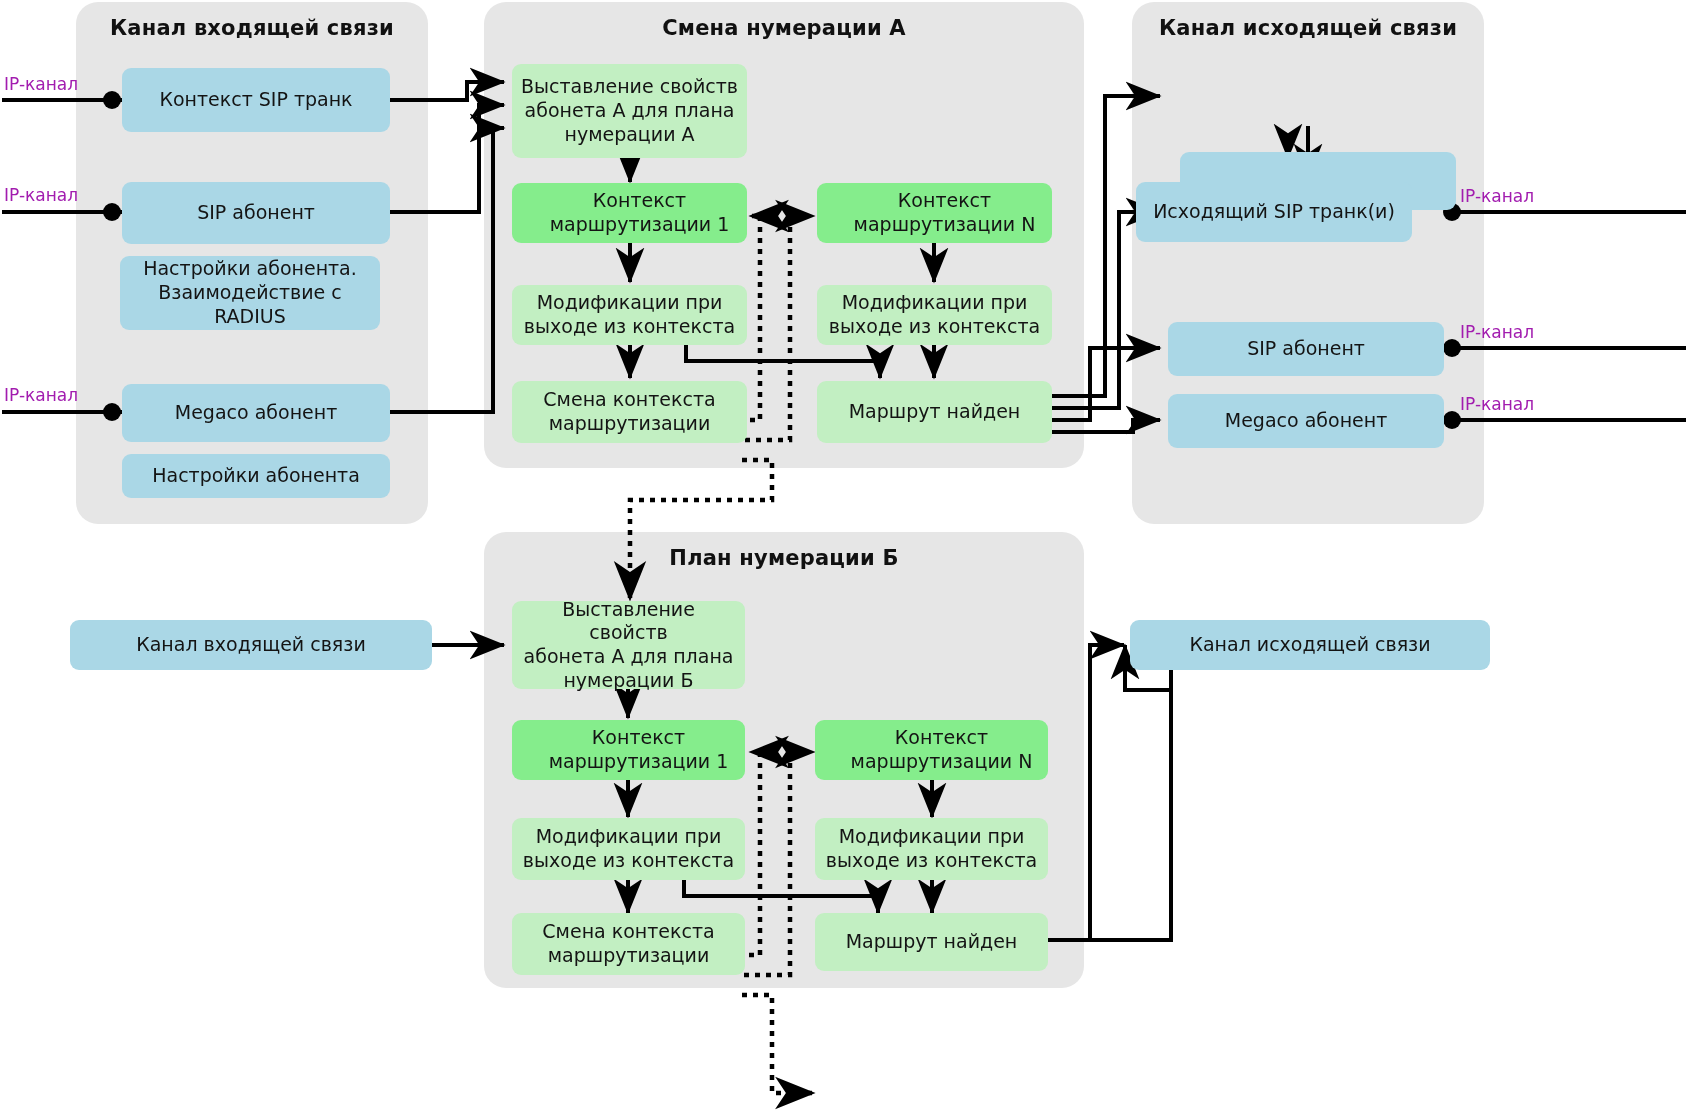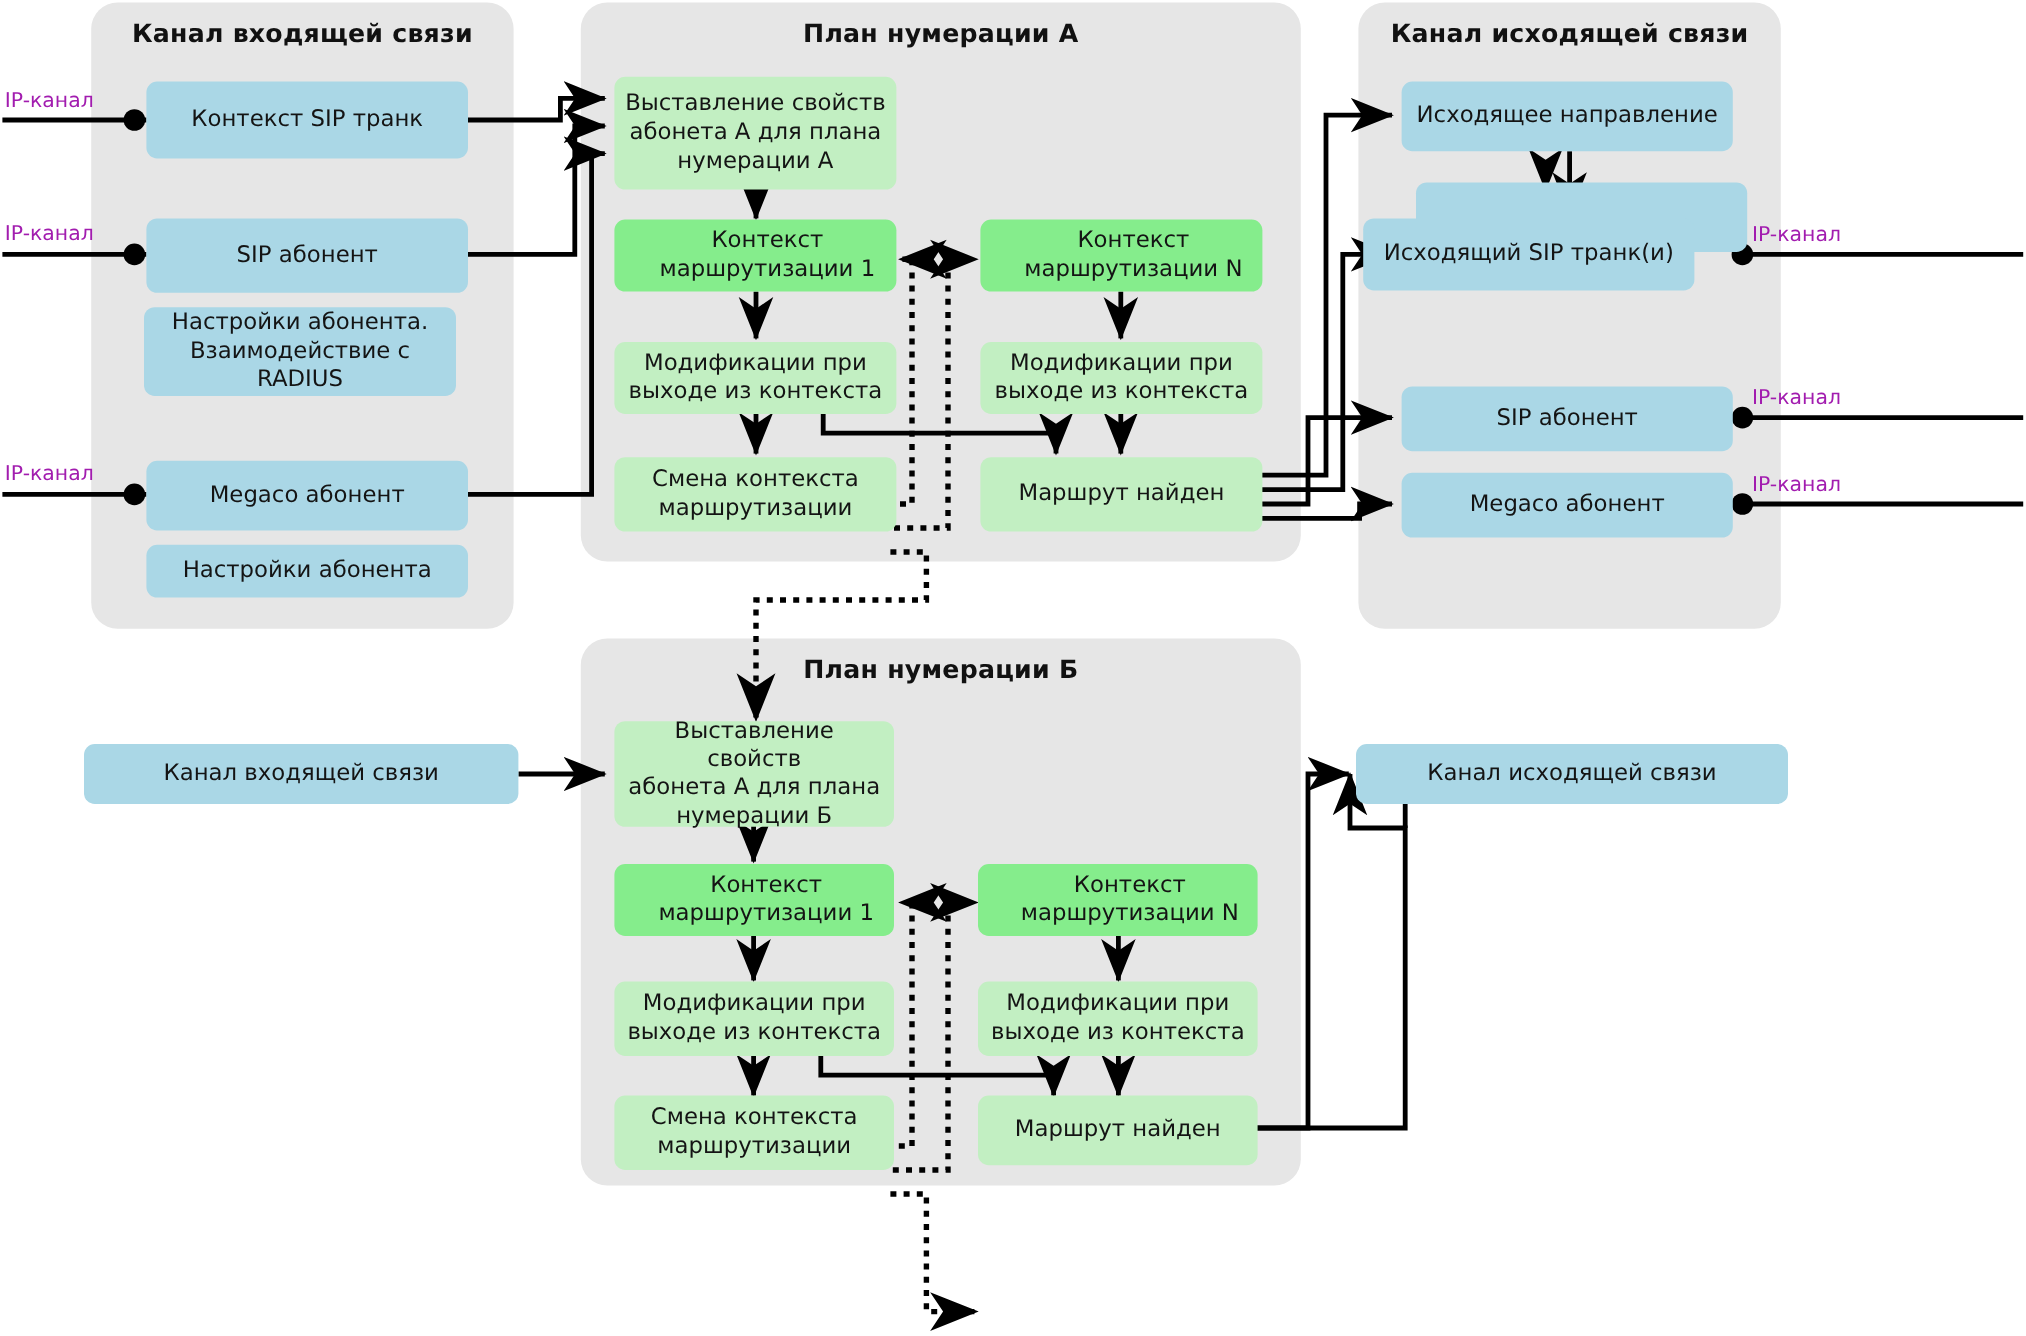--- a/index.html
+++ b/index.html
@@ -66,21 +66,21 @@
 </head>
 <body>
 
 <div id="canvas">
 
   <div class="panel" style="left:76px; top:2px; width:352px; height:522px;">
     <div class="panel-title">Канал входящей связи</div>
   </div>
 
   <div class="panel" style="left:484px; top:2px; width:600px; height:466px;">
-    <div class="panel-title">План нумерации А</div>
+    <div class="panel-title">Смена нумерации А</div>
   </div>
 
   <div class="panel" style="left:1132px; top:2px; width:352px; height:522px;">
     <div class="panel-title">Канал исходящей связи</div>
   </div>
 
   <div class="panel" style="left:484px; top:532px; width:600px; height:456px;">
     <div class="panel-title">План нумерации Б</div>
   </div>
 
@@ -184,21 +184,20 @@
   <div class="node dgreen" style="left:817px; top:183px; width:235px; height:60px;">Контекст
 маршрутизации N</div>
   <div class="node lgreen" style="left:512px; top:285px; width:235px; height:60px;">Модификации при
 выходе из контекста</div>
   <div class="node lgreen" style="left:817px; top:285px; width:235px; height:60px;">Модификации при
 выходе из контекста</div>
   <div class="node lgreen" style="left:512px; top:381px; width:235px; height:62px;">Смена контекста
 маршрутизации</div>
   <div class="node lgreen" style="left:817px; top:381px; width:235px; height:62px;">Маршрут найден</div>
 
-  <div class="node blue" style="left:1168px; top:68px; width:276px; height:58px;">Исходящее направление</div>
 
   <div class="node blue" style="left:1180px; top:152px; width:276px; height:58px;"></div>
   <div class="node blue" style="left:1136px; top:182px; width:276px; height:60px;">Исходящий SIP транк(и)</div>
   <div class="node blue" style="left:1168px; top:322px; width:276px; height:54px;">SIP абонент</div>
   <div class="node blue" style="left:1168px; top:394px; width:276px; height:54px;">Megaco абонент</div>
 
   <div class="iplabel" style="left:1460px; top:186px;">IP-канал</div>
   <div class="iplabel" style="left:1460px; top:322px;">IP-канал</div>
   <div class="iplabel" style="left:1460px; top:394px;">IP-канал</div>
 

